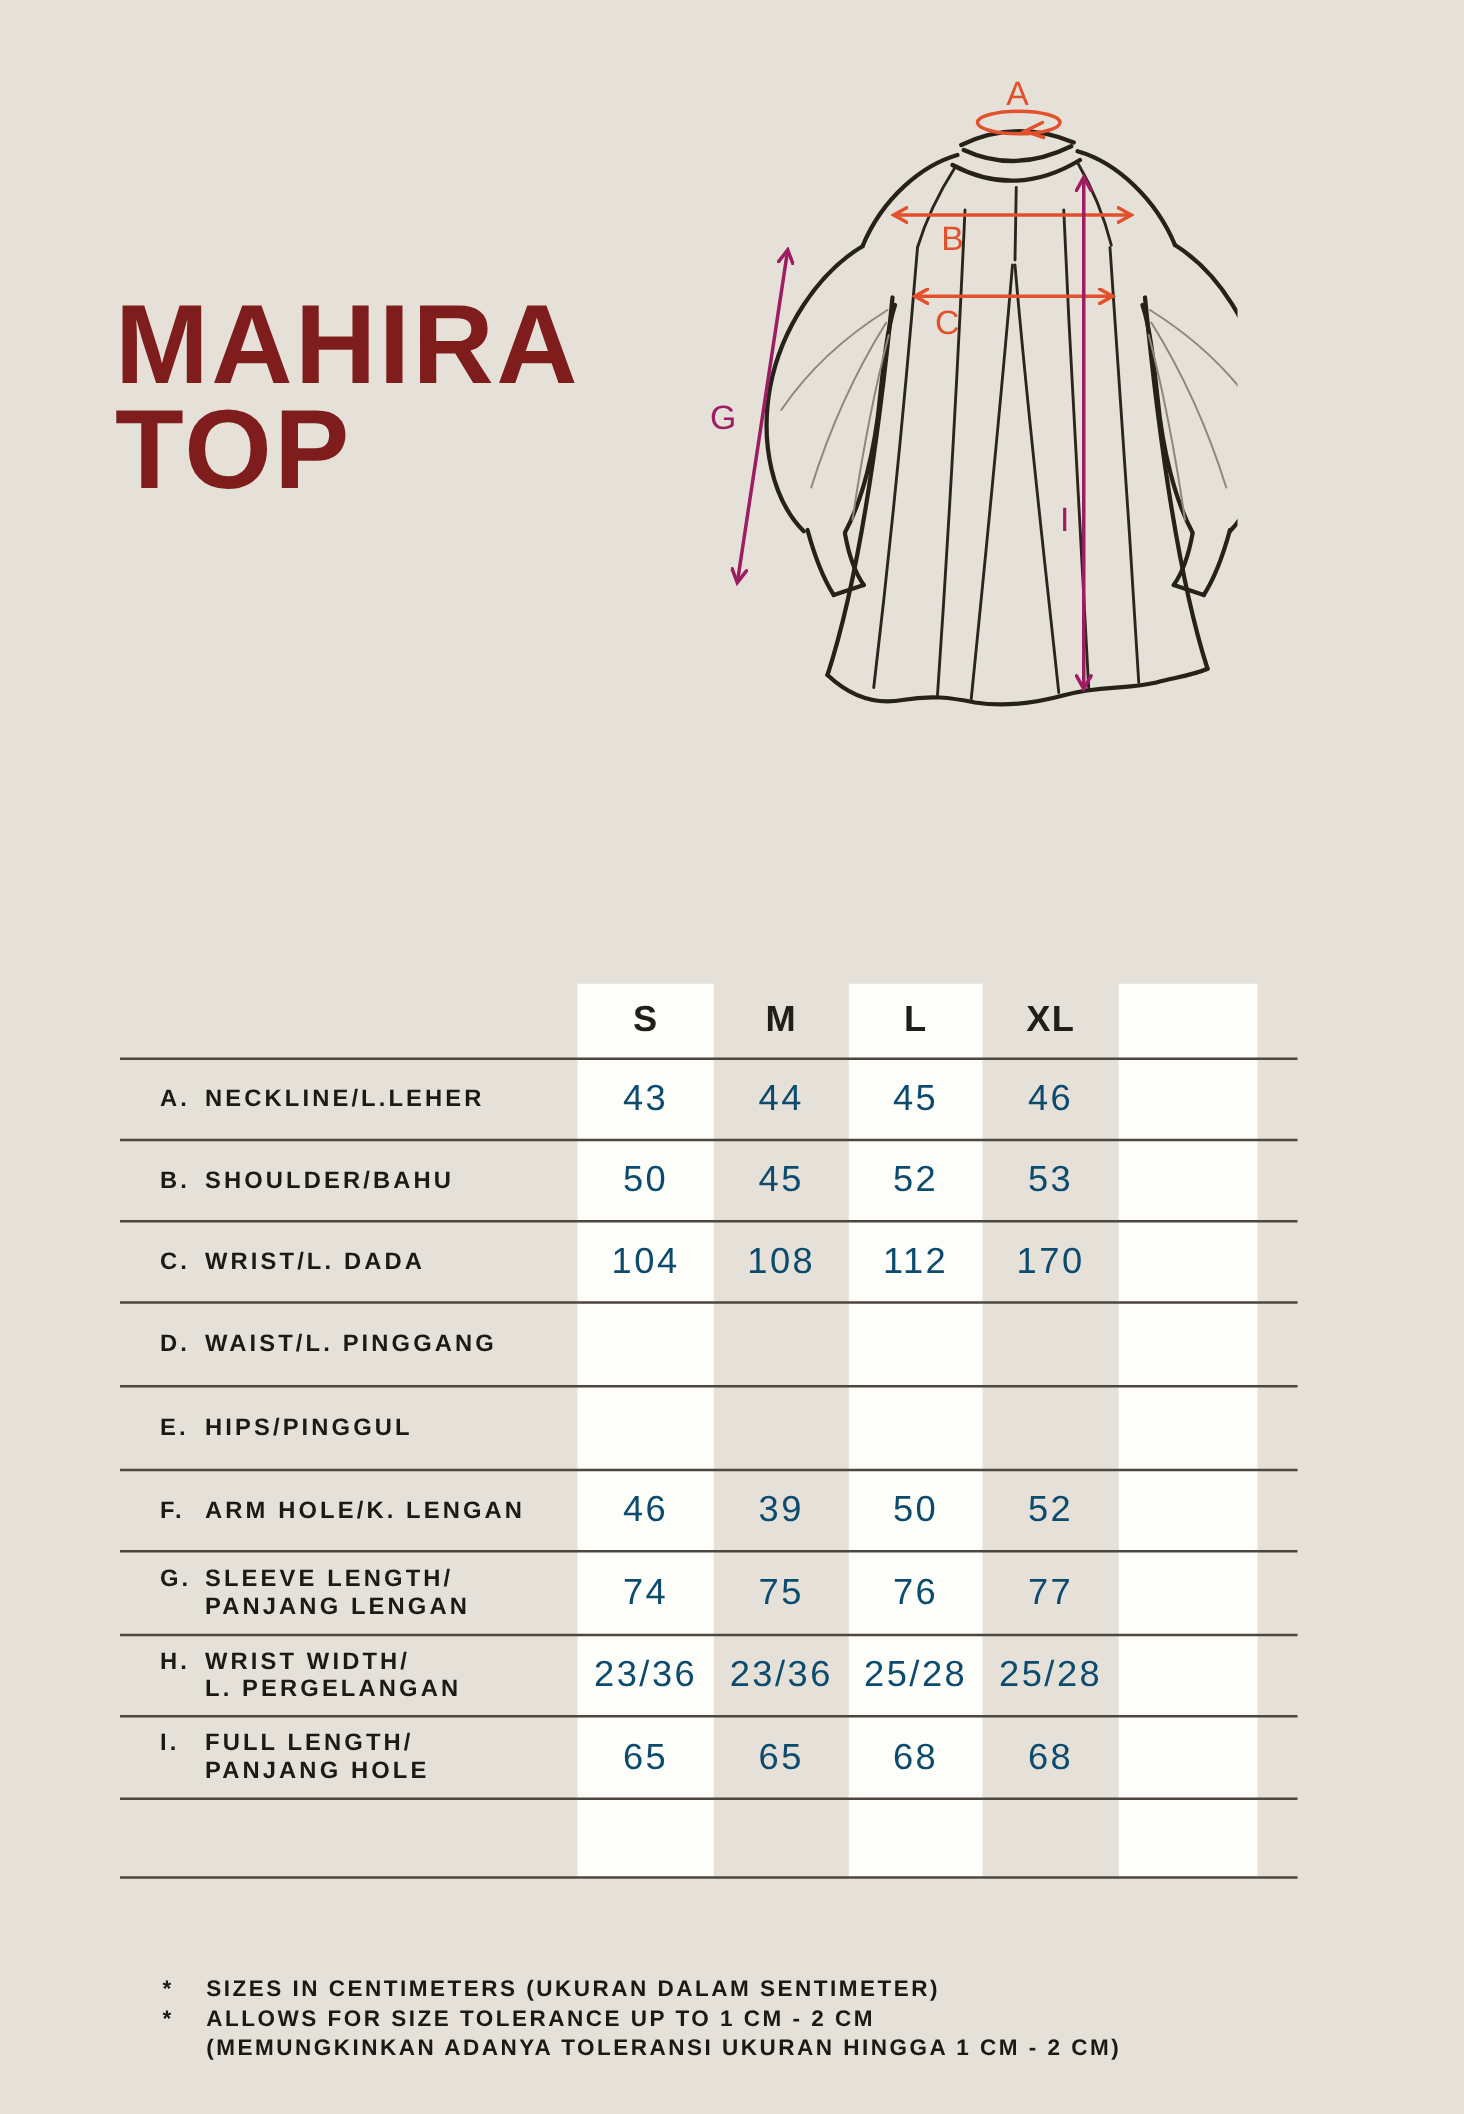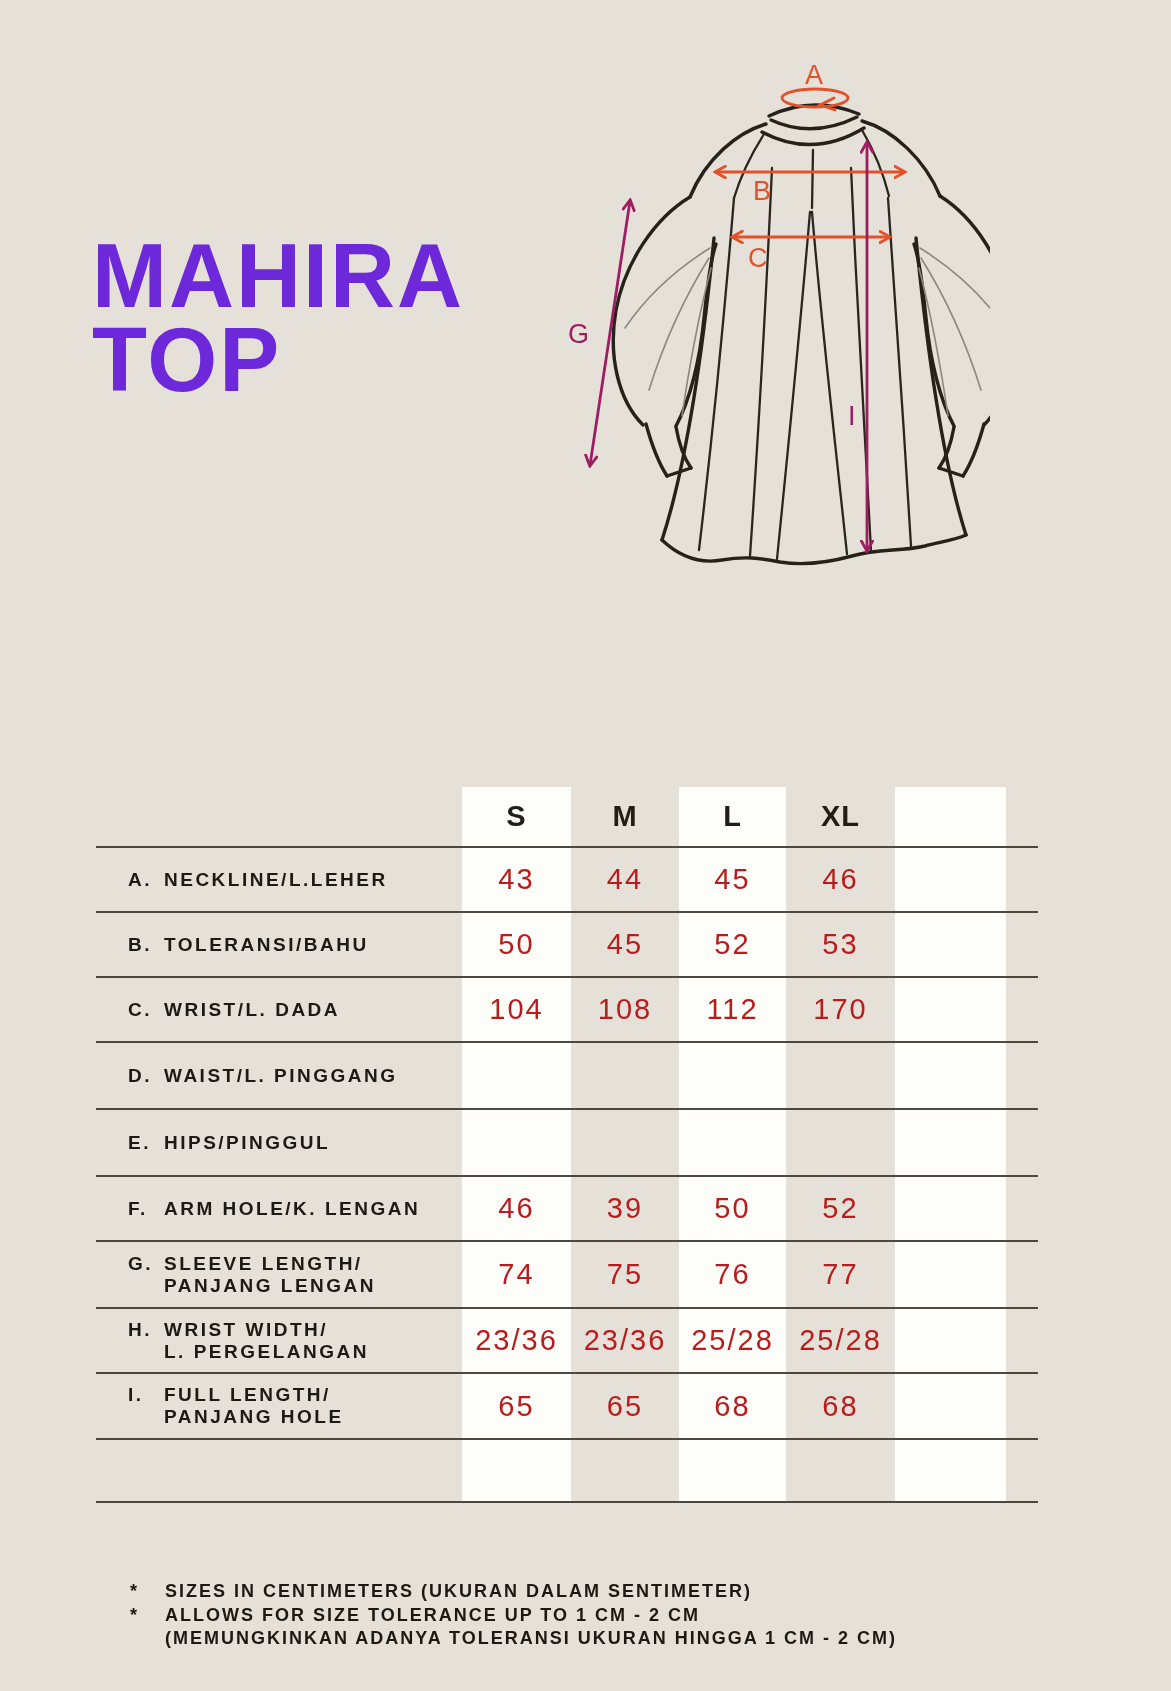--- a/index.html
+++ b/index.html
@@ -9,21 +9,21 @@
     font-family:"Liberation Sans","DejaVu Sans",sans-serif;
     position:relative;overflow:hidden;
     color:#1b1813;
   }
   .page{position:absolute;inset:0;}
 
   
   .title{
     position:absolute;left:92px;top:234px;
     font-size:90px;font-weight:700;line-height:84px;
-    letter-spacing:2px;color:#6d28d9;
+    letter-spacing:2px;color:#7f1d1d;
   }
 
   
   .diagram{position:absolute;left:490px;top:50px;width:500px;height:530px;}
   .garment-line{fill:none;stroke:#272219;stroke-width:3.4;stroke-linecap:round;stroke-linejoin:round;}
   .pleat-line{fill:none;stroke:#2a251d;stroke-width:2.3;stroke-linecap:round;}
   .gather-line{fill:none;stroke:#8e887b;stroke-width:1.6;stroke-linecap:round;}
   .arrow-o{fill:none;stroke:#e2512b;stroke-width:2.8;stroke-linecap:round;}
   .arrow-m{fill:none;stroke:#9e1d62;stroke-width:2.8;stroke-linecap:round;}
   .dim-label-o{fill:#e2512b;font-size:27px;font-family:"Liberation Sans","DejaVu Sans",sans-serif;}
@@ -54,21 +54,21 @@
   .row-label{
     display:flex;align-items:flex-start;
     padding-left:32px;
     font-weight:700;font-size:19px;letter-spacing:2.5px;
     color:#1c1a15;line-height:22px;
   }
   .row-letter{width:36px;flex:0 0 36px;}
   .row-lines{display:block;}
   .cell-val{
     text-align:center;font-size:29px;font-weight:400;
-    letter-spacing:2px;color:#b91c1c;
+    letter-spacing:2px;color:#0c4a6e;
   }
 
   
   .footnotes{position:absolute;left:130px;top:1580px;}
   .fn-row{display:flex;font-weight:700;font-size:18px;letter-spacing:2px;line-height:23.5px;color:#1c1913;}
   .fn-marker{width:35px;flex:0 0 35px;}
 </style>
 </head>
 <body>
 
@@ -181,21 +181,21 @@
       <div class="cell-val">43</div>
       <div class="cell-val">44</div>
       <div class="cell-val">45</div>
       <div class="cell-val">46</div>
       <div class="cell-val"></div>
     </div>
 
     <div class="t-row h65">
       <div class="row-label">
         <span class="row-letter">B.</span>
-        <span class="row-lines"><span>TOLERANSI/BAHU</span></span>
+        <span class="row-lines"><span>SHOULDER/BAHU</span></span>
       </div>
       <div class="cell-val">50</div>
       <div class="cell-val">45</div>
       <div class="cell-val">52</div>
       <div class="cell-val">53</div>
       <div class="cell-val"></div>
     </div>
 
     <div class="t-row h65">
       <div class="row-label">

